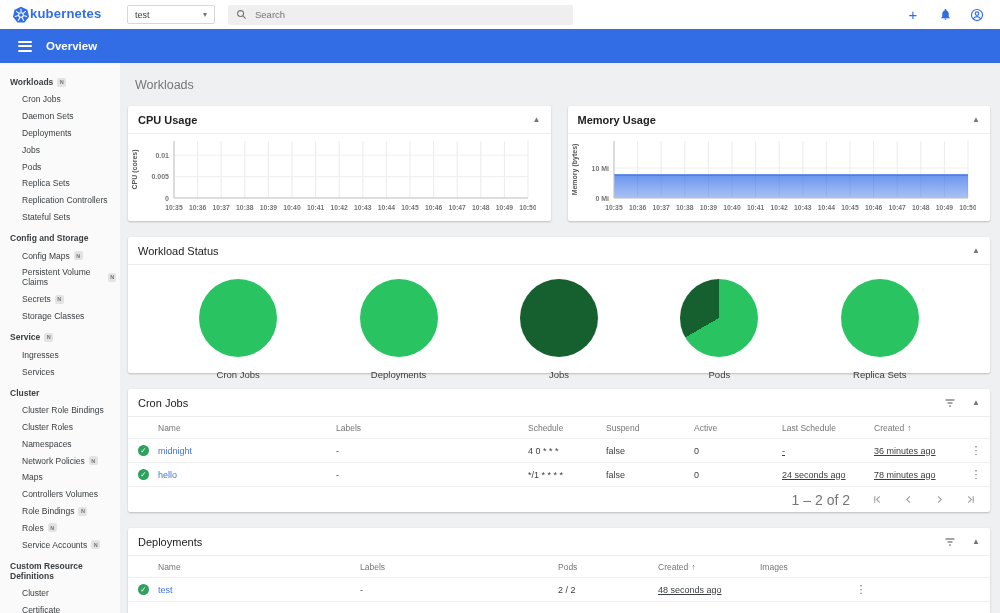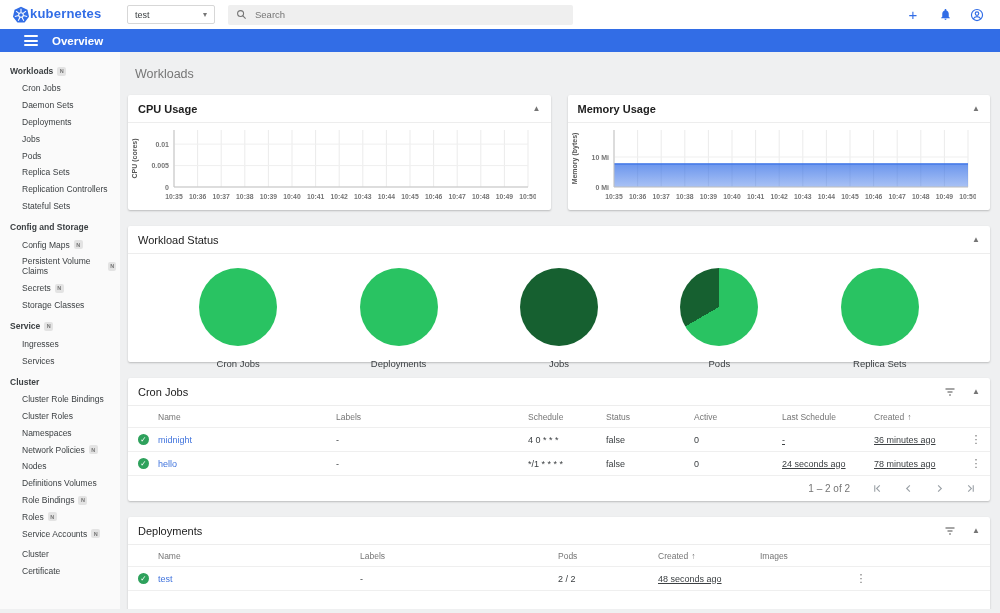--- a/index.html
+++ b/index.html
@@ -13,21 +13,21 @@
     display:flex; align-items:center; justify-content:space-between; padding:0 7px; font-size:9px; color:#3c4043; cursor:pointer; background:#fff;}
   .ns-caret { color:#757575; font-size:8px; }
   .searchbox { margin-left:13px; width:345px; height:19px; background:#efefef; border-radius:2px;
     display:flex; align-items:center; padding:10px 8px; gap:8px; }
   .searchbox input { border:none; outline:none; background:transparent; font-size:9.5px; color:#3c4043; width:100%;
     font-family:"Liberation Sans","DejaVu Sans",sans-serif; }
   .topbar-actions { margin-left:auto; display:flex; align-items:center; gap:10px; }
   .tb-icon { width:22px; height:22px; display:flex; align-items:center; justify-content:center; cursor:pointer; color:#326de6; }
   .plus-glyph { font-size:15px; color:#326de6; line-height:1; }
   
-  .appbar { height:23px; background:#326de6; display:flex; align-items:center; padding:0 24px; gap:14px; }
+  .appbar { height:34px; background:#326de6; display:flex; align-items:center; padding:0 18px; gap:14px; }
   .hamburger { width:14px; display:flex; flex-direction:column; gap:2.5px; cursor:pointer; }
   .hamburger span { height:2px; background:#fff; border-radius:1px; }
   .appbar-title { color:#fff; font-size:11.5px; font-weight:bold; }
   
   .layout { display:flex; height:557px; }
   .sidebar { width:120px; background:#fafafa; padding:6px 0 0 0; flex-shrink:0; overflow:hidden; }
   .side-section { margin-top:4px; }
   .side-header { display:flex; align-items:center; gap:4px; padding:4px 4px 4px 10px; font-size:8.5px; font-weight:bold; color:#3c4043; cursor:pointer; }
   .side-item { display:flex; align-items:center; gap:4px; padding:3.4px 4px 3.4px 22px; font-size:8.5px; color:#3c4043; cursor:pointer; }
   .ns-badge { display:inline-flex; align-items:center; justify-content:center; width:9px; height:9px;
@@ -54,21 +54,21 @@
   .thead { height:22px; font-size:8.5px; color:#757575; }
   .trow { height:24px; font-size:9px; color:#3c4043; }
   .cell-link { color:#4174dd; cursor:pointer; }
   .u { text-decoration:underline; color:#3c4043; cursor:default; }
   .check { width:11px; height:11px; border-radius:50%; background:#2ea15c; color:#fff; font-size:7.5px;
     display:flex; align-items:center; justify-content:center; margin-left:10px; }
   .kebab { color:#757575; font-size:11px; cursor:pointer; text-align:center; }
   .chip { display:inline-block; background:#e9e9e9; border-radius:9px; padding:2px 8px; font-size:8.5px; color:#3c4043; }
   .sort-arrow { font-size:8.5px; color:#757575; margin-left:3px; }
   .pagination { height:25px; display:flex; align-items:center; justify-content:flex-end; gap:22px; padding-right:14px; }
-  .pag-label { font-size:10px; color:#757575;text-align:center; }
+  .pag-label { font-size:14px; color:#757575;text-align:center; }
   .pag-btns { display:flex; align-items:center; gap:20px; }
   .pag-btn { cursor:pointer; display:flex; align-items:center; }
   svg text { font-family:"Liberation Sans","DejaVu Sans",sans-serif; }
 </style>
 </head>
 <body>
 
 <div class="topbar">
   <div class="brand">
     <span style="display:flex">
@@ -205,39 +205,42 @@
           <span>Cluster Roles</span>
         </div>
         <div class="side-item">
           <span>Namespaces</span>
         </div>
         <div class="side-item">
           <span>Network Policies</span>
           <span class="ns-badge">N</span>
         </div>
         <div class="side-item">
-          <span>Nodes</span>
-        </div>
-        <div class="side-item">
-          <span>Definitions Volumes</span>
+          <span>Maps</span>
+        </div>
+        <div class="side-item">
+          <span>Controllers Volumes</span>
         </div>
         <div class="side-item">
           <span>Role Bindings</span>
           <span class="ns-badge">N</span>
         </div>
         <div class="side-item">
           <span>Roles</span>
           <span class="ns-badge">N</span>
         </div>
         <div class="side-item">
           <span>Service Accounts</span>
           <span class="ns-badge">N</span>
         </div>
       </div>
       <div class="side-section">
+        <div class="side-header">
+          <span>Custom Resource Definitions</span>
+        </div>
         <div class="side-item">
           <span>Cluster</span>
         </div>
         <div class="side-item">
           <span>Certificate</span>
         </div>
         <div class="side-item"></div>
       </div>
     </nav>
 
@@ -399,21 +402,21 @@
           </span>
           <span class="caret-up">▲</span>
         </div>
       </div>
       <div id="cron-table">
           <div class="grid-row thead cron-grid">
             <span></span>
             <span>Name</span>
             <span>Labels</span>
             <span>Schedule</span>
-            <span>Status</span>
+            <span>Suspend</span>
             <span>Active</span>
             <span>Last Schedule</span>
             <span>Created<span class="sort-arrow">↑</span></span>
             <span></span>
           </div>
           <div class="grid-row trow cron-grid">
             <span class="check">✓</span>
             <span class="cell-link">midnight</span>
             <span>-</span>
             <span>4 0 * * *</span>

